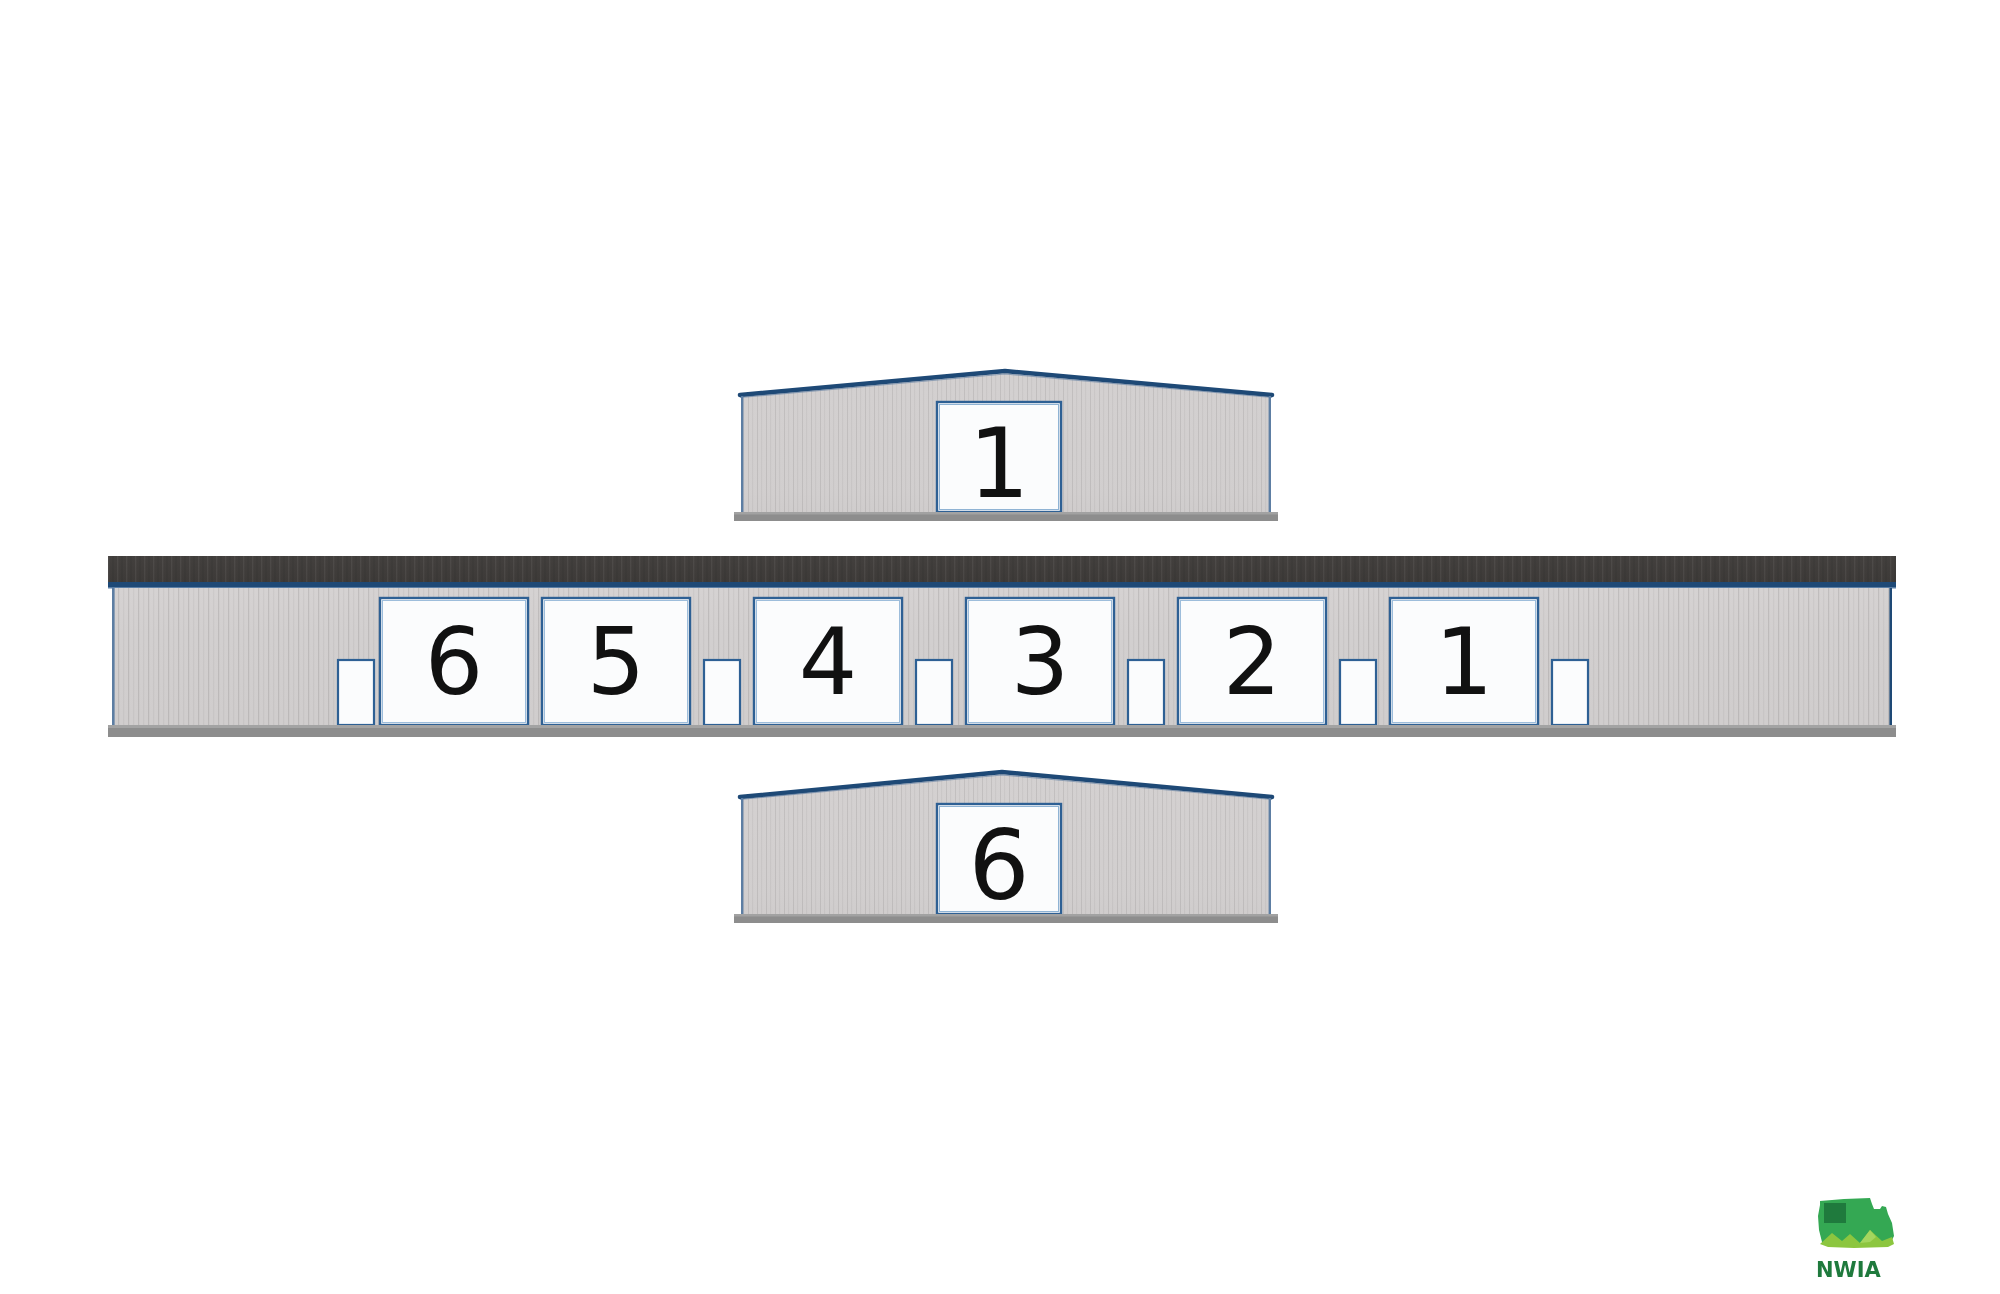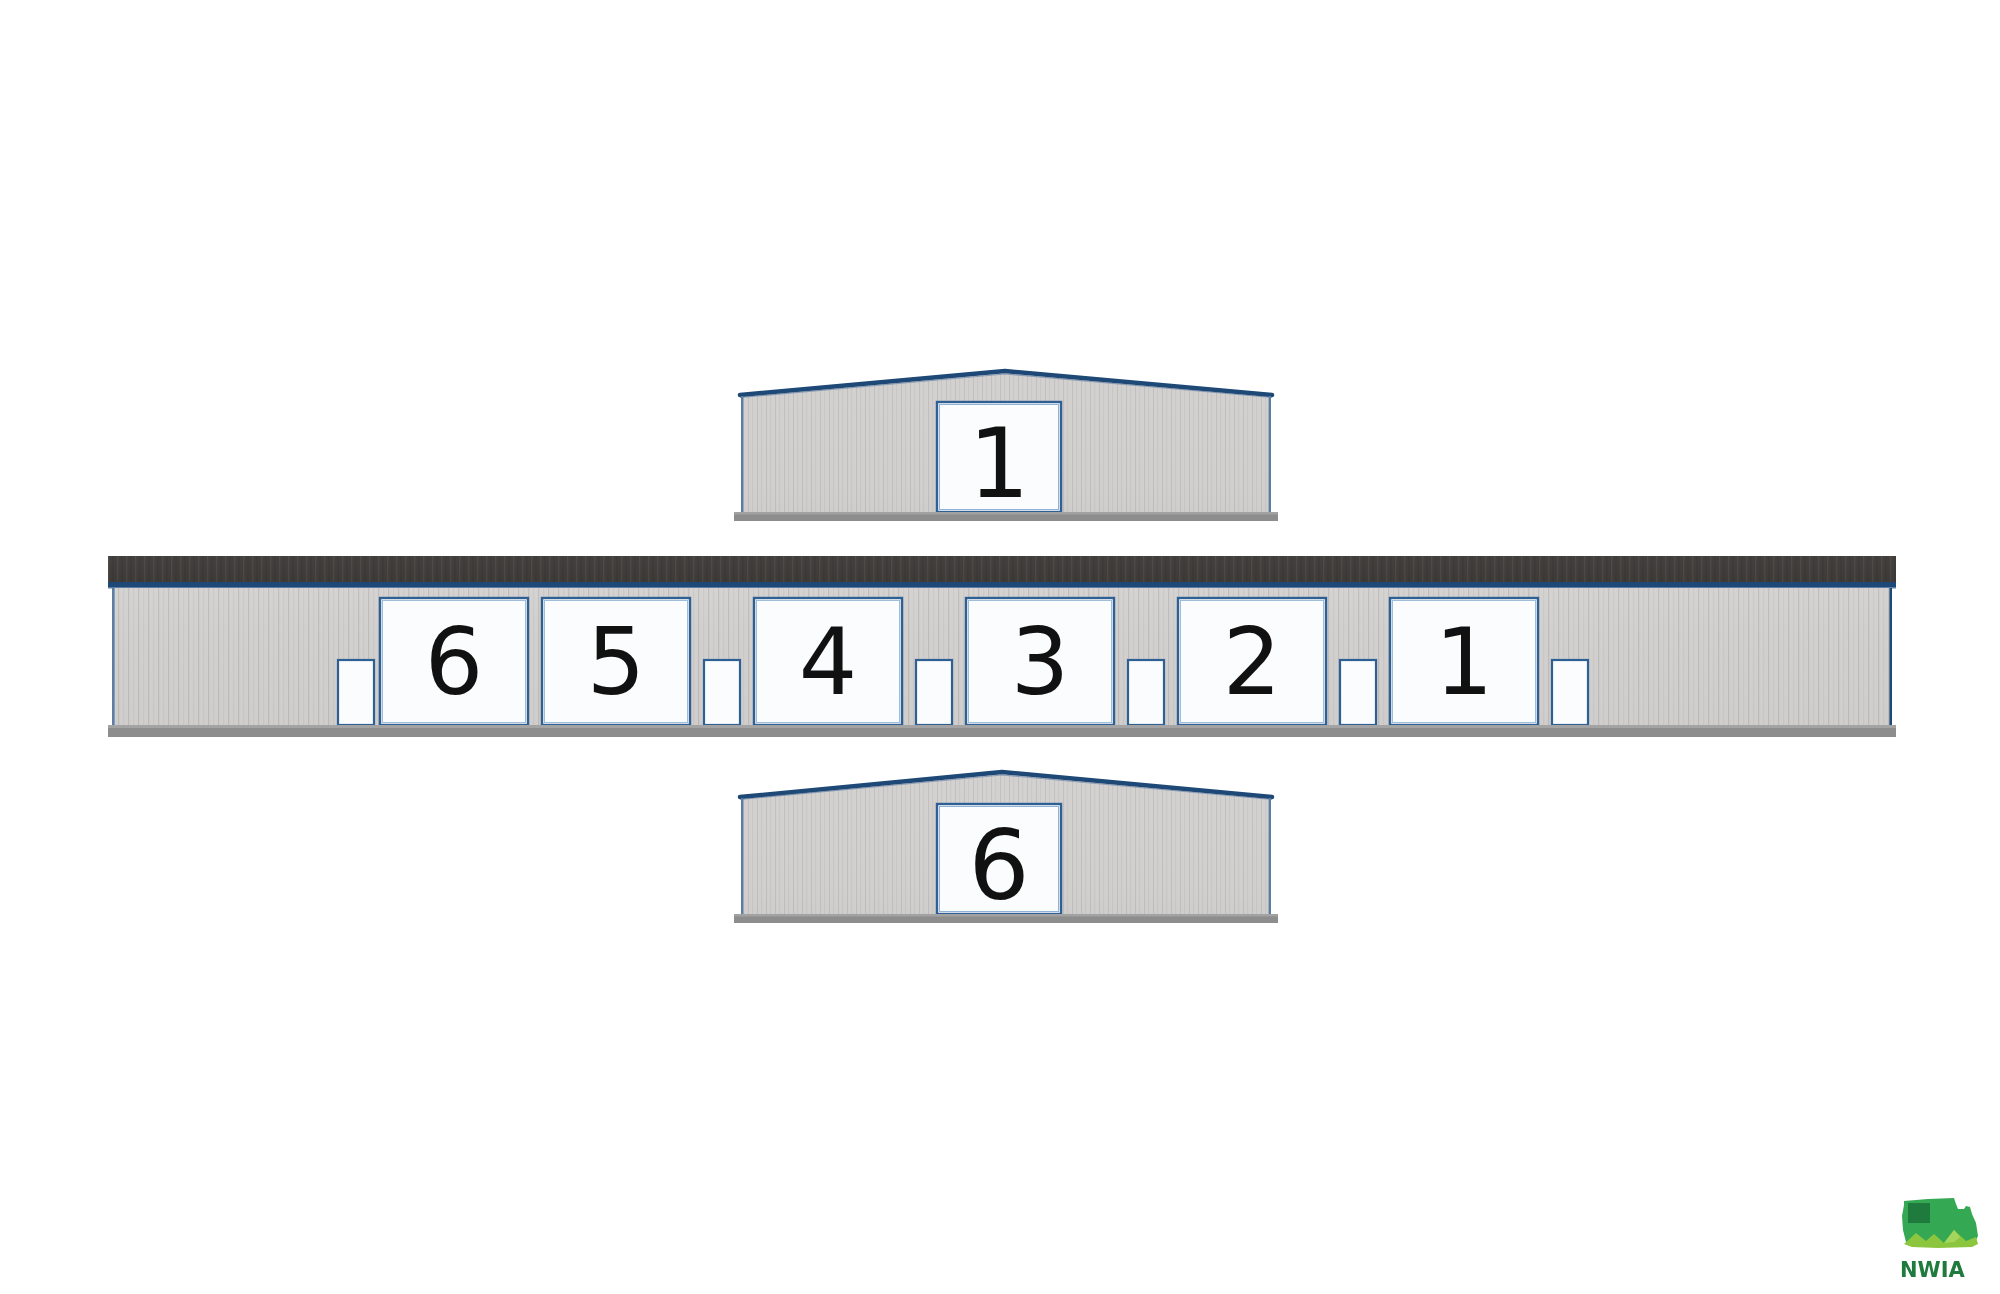--- a/index.html
+++ b/index.html
@@ -46,21 +46,21 @@
     font-size: 92px;
   }
   
   .gable-num {
     font-size: 96px;
   }
 
   
   #logo {
     position: absolute;
-    left: 1898px;
+    left: 1814px;
     top: 1196px;
     width: 86px;
     height: 88px;
   }
   #logo-mark { display: block; }
 </style>
 </head>
 <body>
 
 <div id="stage">

